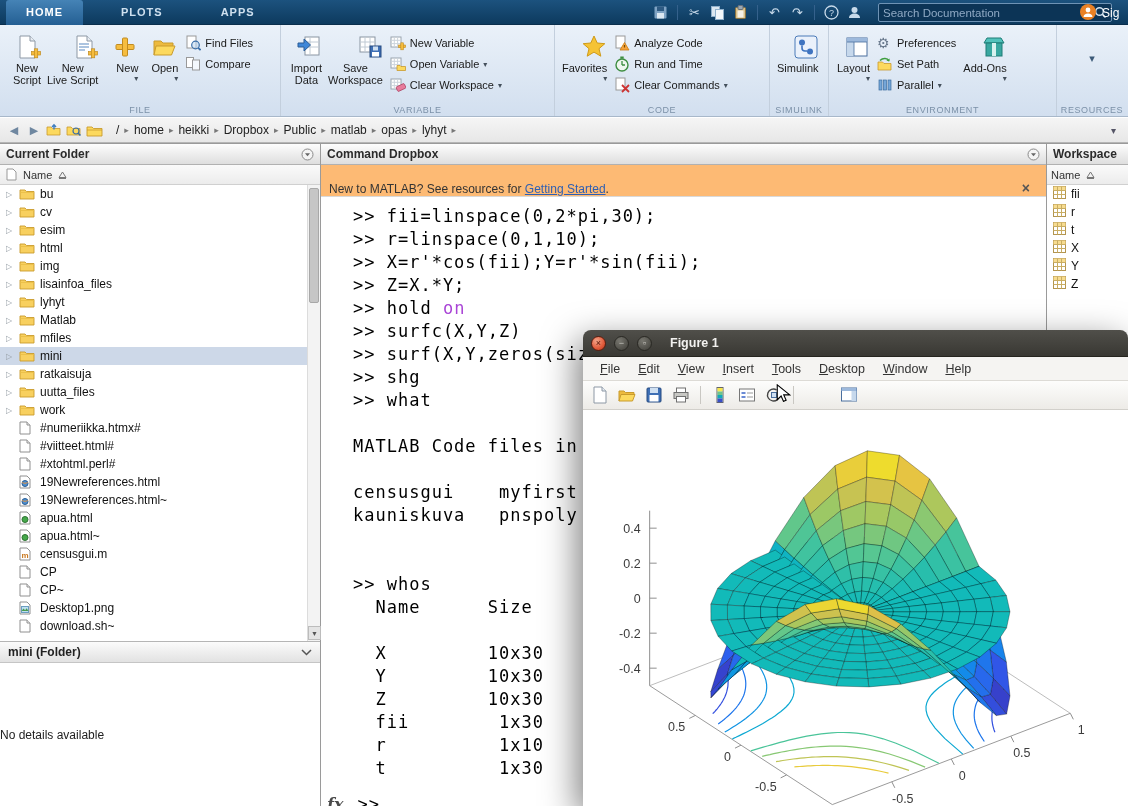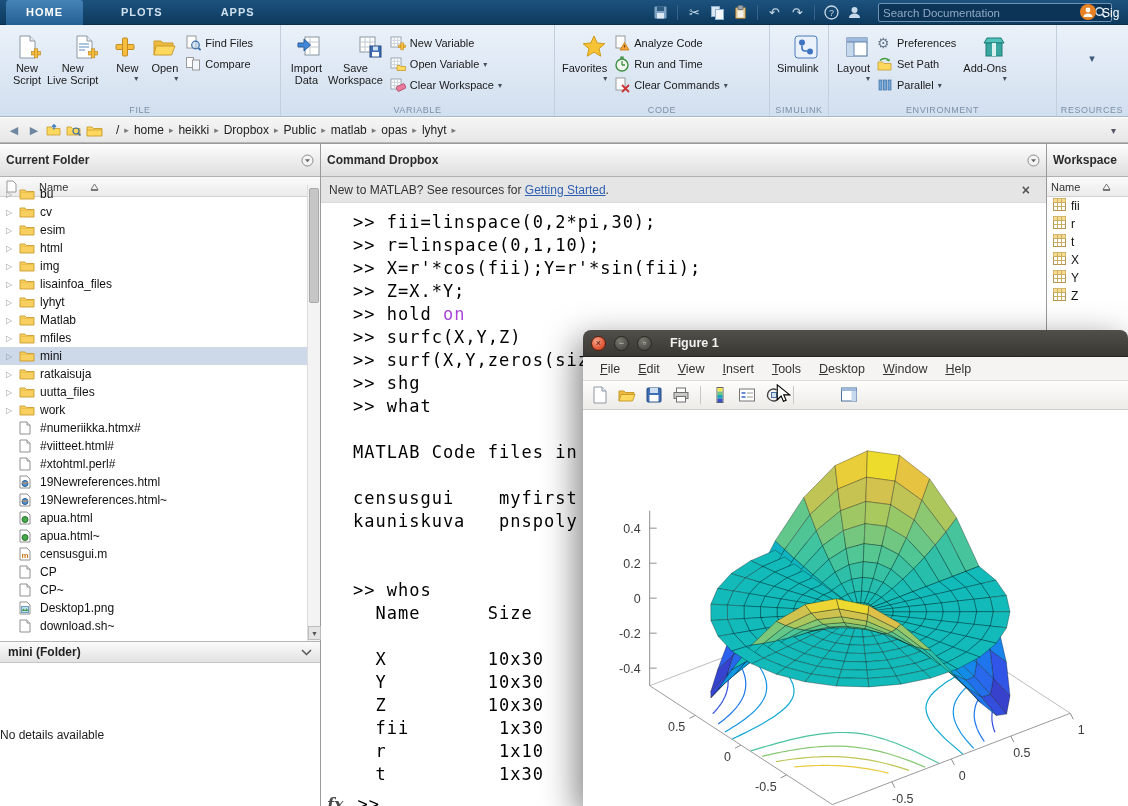--- a/index.html
+++ b/index.html
@@ -43,41 +43,41 @@
 #crumbs{display:flex;align-items:center;margin-left:8px;font-size:12px;color:#222}
 .crumb{padding:1px 4px;cursor:default}
 .csep{font-size:9px;color:#777;padding:0 1px}
 #addr-menu{margin-left:auto;color:#556;font-size:10px;padding:0 8px}
 
 
 .panel{position:absolute;top:143px;height:663px;background:#fff;border-top:1px solid #9a9a9a}
 #cf{left:0;width:321px;border-right:1px solid #9a9a9a}
 #cw{left:321px;width:726px;border-right:1px solid #9a9a9a}
 #ws{left:1047px;width:81px}
-.phead{height:33px;background:linear-gradient(#fdfdfd,#dedede);border-bottom:1px solid #b1b1b1;display:flex;align-items:center;padding:6px 6px;font-size:12px;font-weight:bold;color:#2b2b2b;white-space:nowrap;overflow:hidden}
+.phead{height:21px;background:linear-gradient(#fdfdfd,#dedede);border-bottom:1px solid #b1b1b1;display:flex;align-items:center;padding:6px 6px;font-size:12px;font-weight:bold;color:#2b2b2b;white-space:nowrap;overflow:hidden}
 .pmenu{margin-left:auto;display:inline-flex}
-.colhead{height:20px;background:linear-gradient(#fafafa,#ececec);border-bottom:1px solid #d0d0d0;font-size:11px;color:#333;display:flex;align-items:center;padding-left:6px;gap:22px}
+.colhead{height:20px;background:linear-gradient(#fafafa,#ececec);border-bottom:1px solid #d0d0d0;font-size:11px;color:#333;display:flex;align-items:center;padding-left:6px;gap:6px}
 .sortglyph{display:inline-flex}
 
 
 #cflist{position:absolute;left:0;top:41px;right:0;height:456px;overflow:hidden}
 .cfrow{height:18px;display:flex;align-items:center;padding-left:6px;font-size:12px;color:#111;white-space:nowrap}
 .cfrow.sel{background:#cdd8e8}
 .expander{width:13px;font-size:8px;color:#98a0a8;flex-shrink:0}
 .cficon{width:16px;height:14px;display:inline-flex;margin-right:5px;flex-shrink:0}
 .cfrow.file{padding-left:19px}
 #cfscroll{position:absolute;right:0;top:41px;width:13px;height:456px;background:#f3f3f3;border-left:1px solid #dcdcdc}
 #cfthumb{position:absolute;left:1px;top:3px;width:10px;height:115px;background:#c6c6c6;border:1px solid #a8a8a8;border-radius:2px}
 #cfdown{position:absolute;left:0;bottom:1px;width:13px;height:14px;background:#e4e4e4;border:1px solid #bcbcbc;font-size:7px;color:#555;display:flex;align-items:center;justify-content:center}
 #cfdetailsbar{position:absolute;left:0;top:497px;right:0;height:22px;background:linear-gradient(#fbfbfb,#e2e2e2);border-top:1px solid #b5b5b5;border-bottom:1px solid #c5c5c5;display:flex;align-items:center;padding:0 8px;font-size:12px;font-weight:bold;color:#222}
 #cfdetailsbar .chev{margin-left:auto}
 #cfdetails{position:absolute;left:0;top:520px;right:0;bottom:0;display:flex;align-items:center;font-size:12px;color:#222}
 
 
-#cwbanner{height:26px;background:#e5e5e5;border-bottom:1px solid #d9d9d9;display:flex;align-items:center;padding:0 8px;font-size:12px;color:#333}
+#cwbanner{height:32px;background:#fdba74;border-bottom:1px solid #d9d9d9;display:flex;align-items:flex-end;padding:0 8px;font-size:12px;color:#333}
 #cwbanner a{color:#2e5fb3;text-decoration:underline;cursor:pointer}
 #cwbanner .bx{margin-left:auto;font-size:14px;font-weight:bold;color:#555;padding:0 8px;cursor:pointer}
 #console{padding:8px 0 0 32px;font-family:"DejaVu Sans Mono",monospace;font-size:17px;letter-spacing:1px;line-height:23px;color:#000}
 .cline{white-space:pre;height:23px}
 .k{color:#a944d6}
 #cwprompt{position:absolute;left:6px;top:650px;display:flex;align-items:baseline}
 .fx{font-family:"DejaVu Serif",serif;font-style:italic;font-weight:bold;color:#4a4a4a;font-size:16px}
 #cwprompt .pp{font-family:"DejaVu Sans Mono",monospace;font-size:17px;letter-spacing:1px;margin-left:14px;color:#000}
 
 

